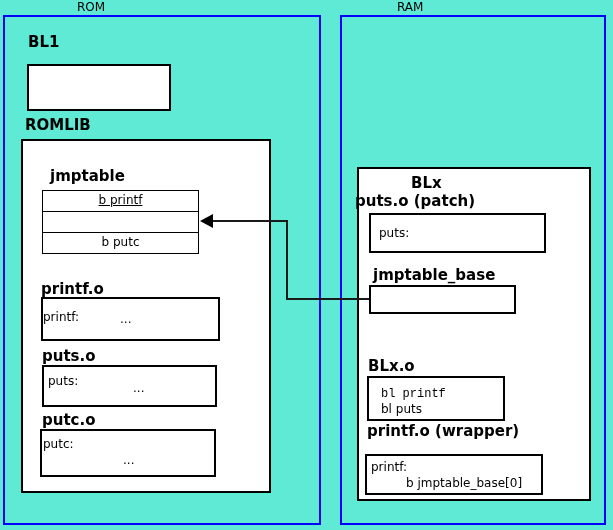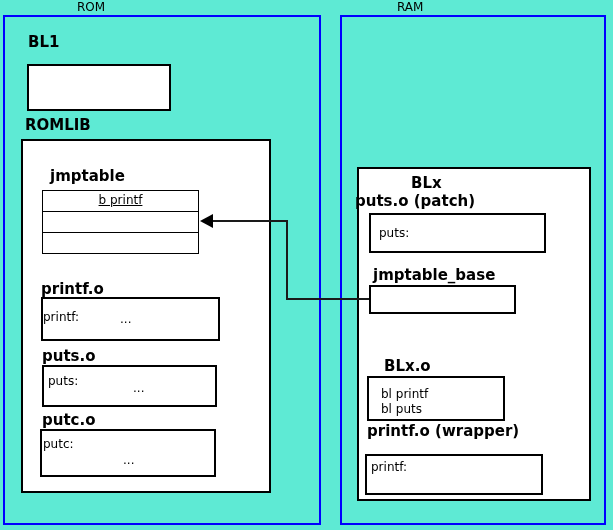--- a/index.html
+++ b/index.html
@@ -92,20 +92,21 @@
   <div class="box" style="left:21px; top:139px; width:250px; height:354px;"></div>
 
   <div class="caption" style="left:50px; top:170px;">jmptable</div>
 
   <div class="box-thin" style="left:42px; top:190px; width:157px; height:22px;"></div>
   <div class="center-text" style="left:42px; top:194px; width:157px;text-decoration:underline;">b printf</div>
 
   <div class="box-thin" style="left:42px; top:211px; width:157px; height:22px;"></div>
 
   <div class="box-thin" style="left:42px; top:232px; width:157px; height:22px;"></div>
+  <div class="center-text" style="left:42px; top:236px; width:157px;">b putc</div>
 
   <div class="caption" style="left:41px; top:283px;">printf.o</div>
   <div class="box" style="left:41px; top:297px; width:179px; height:44px;"></div>
   <div class="celltext" style="left:43px; top:311px;">printf:</div>
   <div class="celltext" style="left:120px; top:313px;">...</div>
 
   <div class="caption" style="left:42px; top:350px;">puts.o</div>
   <div class="box" style="left:42px; top:365px; width:175px; height:42px;"></div>
   <div class="celltext" style="left:48px; top:375px;">puts:</div>
   <div class="celltext" style="left:133px; top:382px;">...</div>
@@ -122,28 +123,29 @@
   <div class="box" style="left:357px; top:167px; width:234px; height:334px;"></div>
   <div class="caption" style="left:367px; top:177px;margin-left:44px;">BLx</div>
 
   <div class="caption" style="left:355px; top:195px;">puts.o (patch)</div>
   <div class="box" style="left:369px; top:213px; width:177px; height:40px;"></div>
   <div class="celltext" style="left:379px; top:227px;">puts:</div>
 
   <div class="caption" style="left:373px; top:269px;">jmptable_base</div>
   <div class="box" style="left:369px; top:285px; width:147px; height:29px;"></div>
 
-  <div class="caption" style="left:368px; top:360px;margin-left:16px;">BLx.o</div>
+  <div class="caption" style="left:368px; top:360px;">BLx.o</div>
   <div class="box" style="left:367px; top:376px; width:138px; height:45px;"></div>
-  <div class="celltext" style="left:381px; top:388px;">bl printf</div>
+  <div class="celltext" style="left:381px; top:388px;font-family:Liberation Mono, monospace;">bl printf</div>
   <div class="celltext" style="left:381px; top:403px;">bl puts</div>
 
   <div class="caption" style="left:367px; top:425px;">printf.o (wrapper)</div>
   <div class="box" style="left:365px; top:454px; width:178px; height:41px;"></div>
   <div class="celltext" style="left:371px; top:461px;">printf:</div>
+  <div class="celltext" style="left:406px; top:477px;">b jmptable_base[0]</div>
 
   <div class="wire" style="left:286px; top:298px; width:83px; height:2px;"></div>
 
   <div class="wire" style="left:286px; top:220px; width:2px; height:80px;"></div>
 
   <div class="wire" style="left:212px; top:220px; width:76px; height:2px;"></div>
 
   <div class="arrowhead" style="left:200px; top:214px;"></div>
 
 </div>

